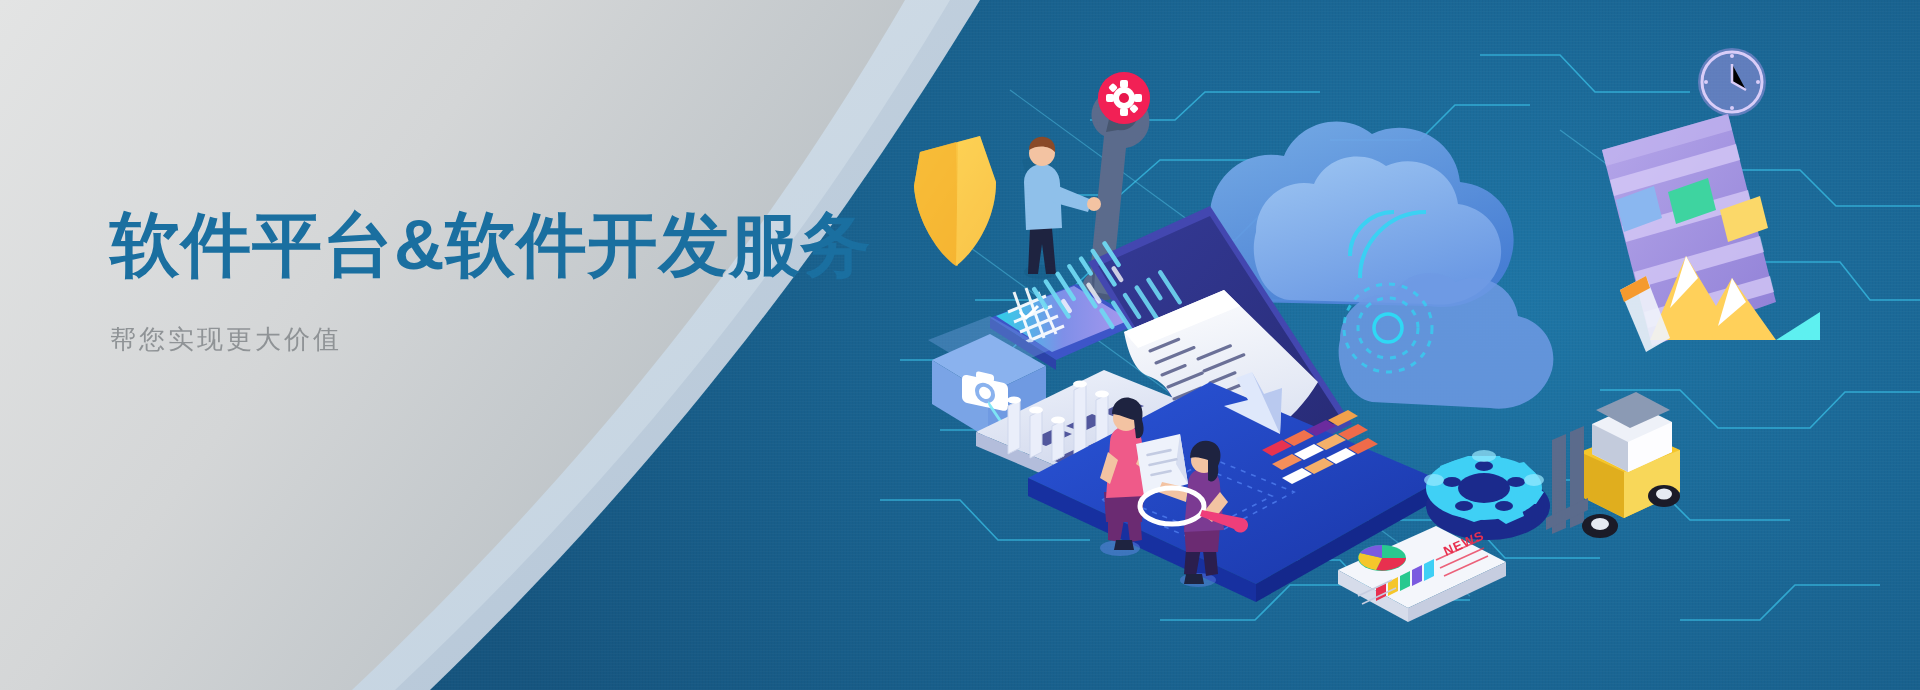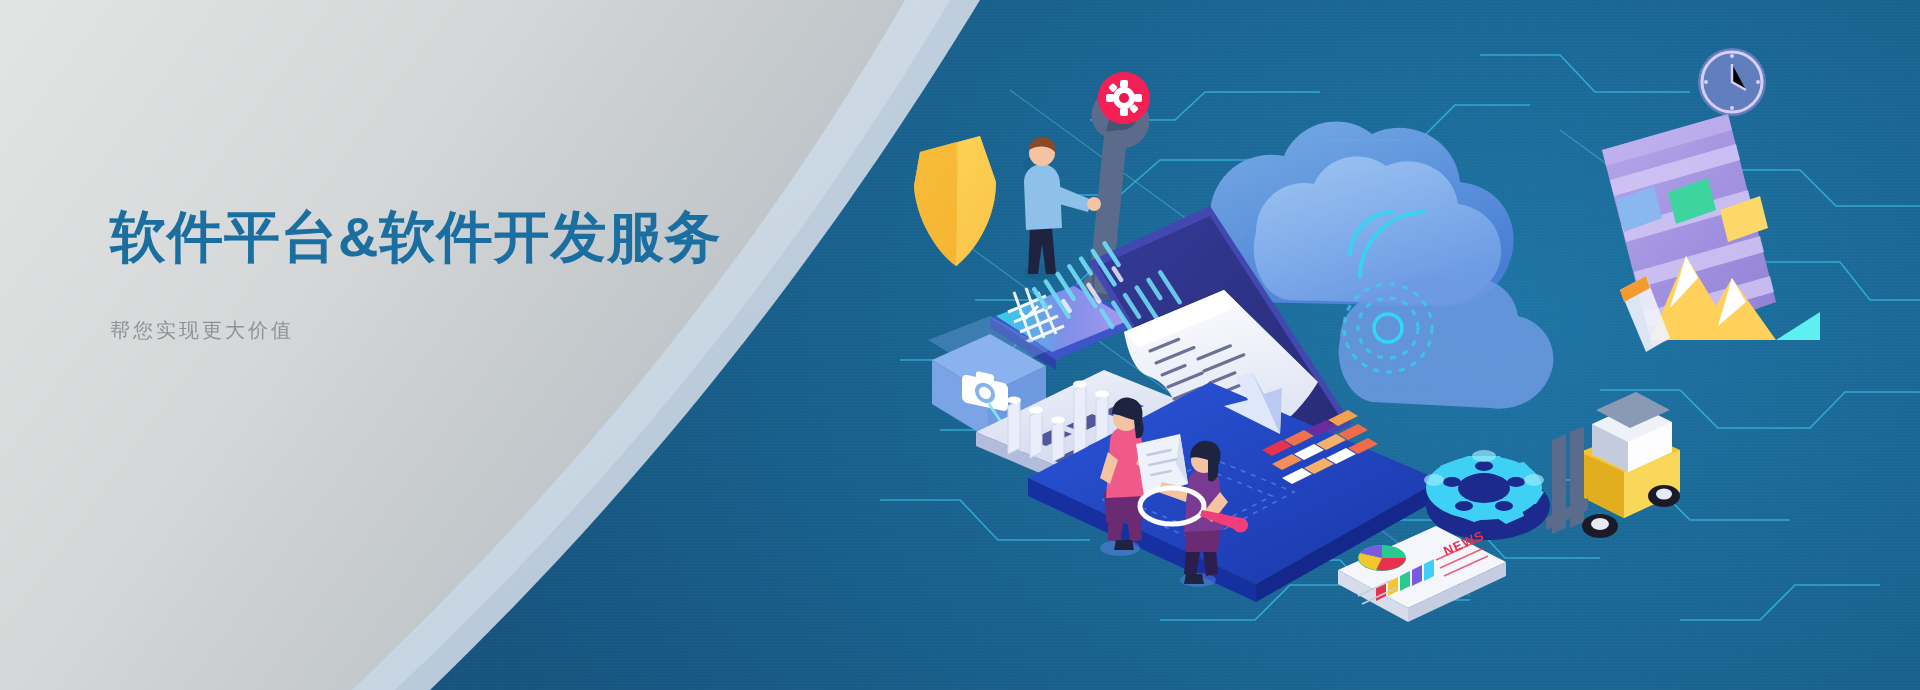--- a/index.html
+++ b/index.html
@@ -35,30 +35,30 @@
 
   
   .grey-curve { position:absolute; left:0; top:0; width:1200px; height:690px; }
 
   
   .text-block {
     position:absolute; left:110px; top:206px;
     width:700px;
   }
   .headline {
-    font-size:56px;
+    font-size:70px;
     font-weight:700;
     letter-spacing:1px;
     color:#1a6fa0;
     line-height:1.12;
     white-space:nowrap;
   }
   .subline {
-    margin-top:48px;
-    font-size:20px;
+    margin-top:38px;
+    font-size:26px;
     font-weight:400;
     letter-spacing:3px;
     color:#8f9396;
   }
 
   
   .illustration {
     position:absolute; left:880px; top:40px;
     width:1040px; height:620px;
   }

